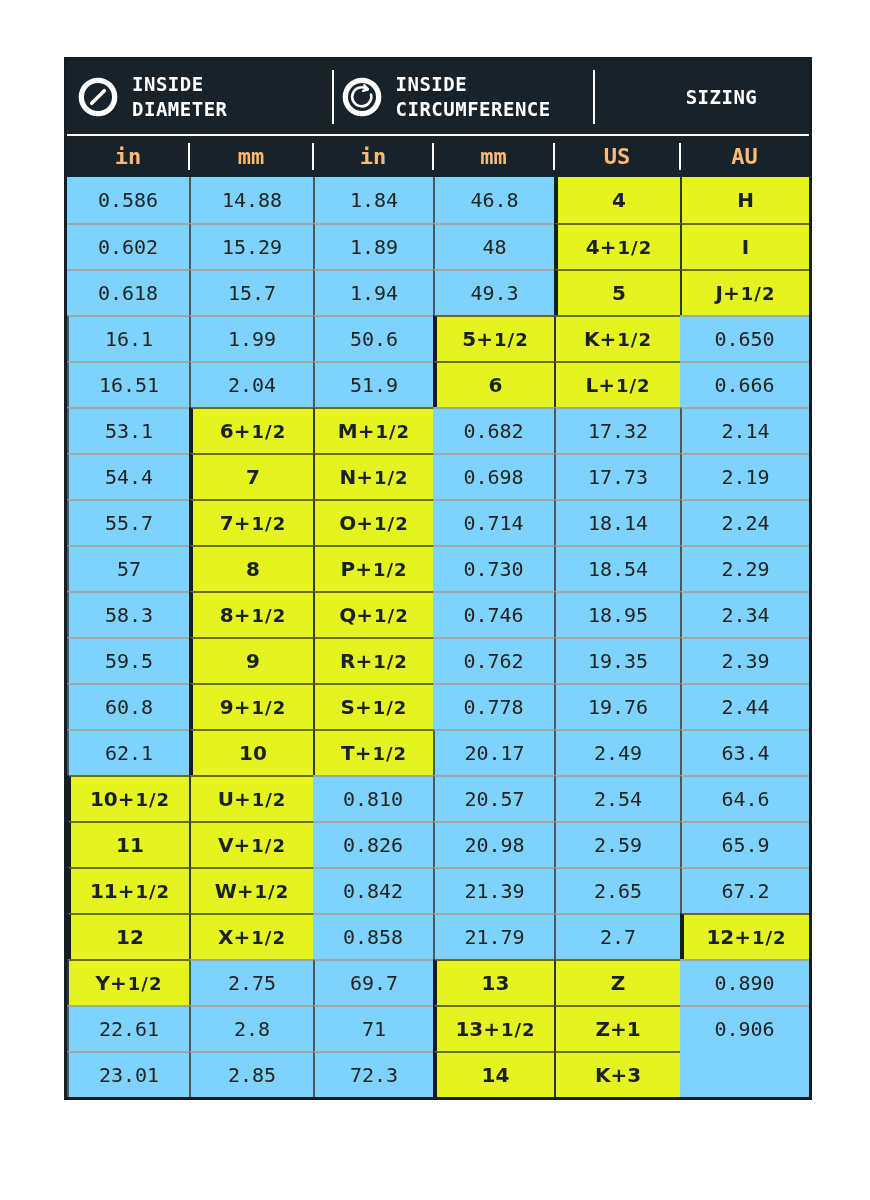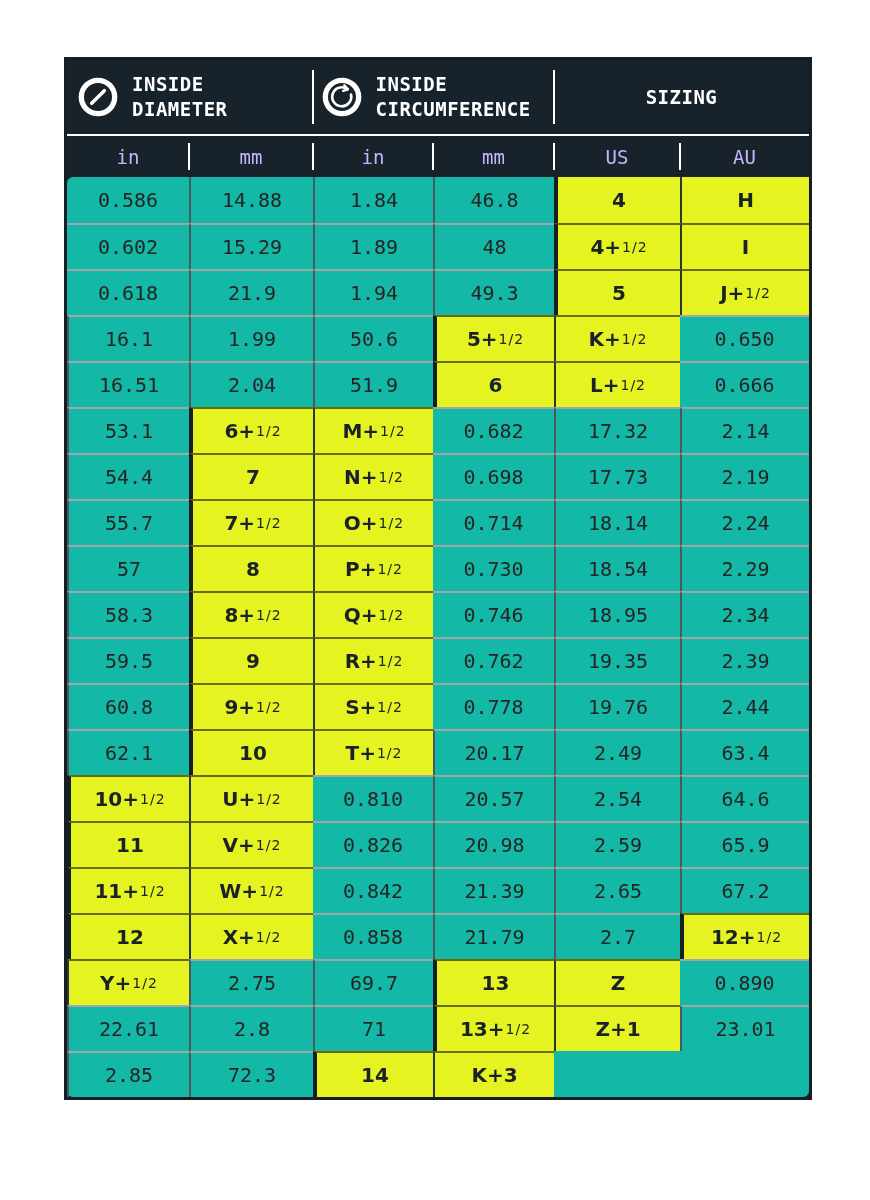--- a/index.html
+++ b/index.html
@@ -16,20 +16,21 @@
     box-sizing:border-box;
     border:3px solid #141e24;
     background:#18222a;
   }
   
   .thead{
     display:grid;
     grid-template-columns:246px 241px 255px;
     height:74px;
     background:#18222a;
+    gap:20px;
   }
   .group{
     position:relative;height:100%;
     display:flex;align-items:center;justify-content:center;gap:14px;
   }
   .group:not(:first-child)::before{
     content:"";position:absolute;left:-1px;top:13%;height:74%;width:2px;background:#ffffff;
   }
   .glabel{
     color:#ffffff;font-weight:bold;font-size:19px;letter-spacing:0.5px;
@@ -38,50 +39,49 @@
   .hicon svg{width:40px;height:40px;display:block;}
   
   .hrule{height:2px;background:#ffffff;}
   
   .subhead{
     display:grid;
     grid-template-columns:122px 124px 120px 121px 126px 129px;
     height:41px;background:#18222a;
   }
   .sub{
-    position:relative;color:#c4b5fd;font-weight:normal;font-size:19px;
+    position:relative;color:#fdba74;font-weight:bold;font-size:22px;
     display:flex;align-items:center;justify-content:center;
   }
   .sub:not(:first-child)::before{
     content:"";position:absolute;left:-1px;top:17%;height:66%;width:2px;background:#ffffff;
   }
   
   .tbody{
     display:grid;
     grid-template-columns:122px 124px 120px 121px 126px 129px;
     grid-auto-rows:46px;
-    background:#14b8a6;
-    border-radius:6px;
+    background:#7dd3fc;
   }
   .cell{
     box-sizing:border-box;
     display:flex;align-items:center;justify-content:center;
     font-size:20px;color:#242424;
   }
   .cell.c1,.cell.c2,.cell.c3{border-left:2px solid #4b595f;}
   .cell.c4{border-left:4px solid #141e24;}
   .cell.c5{border-left:2px solid #2a363b;}
   .cell.rt{border-top:2px solid #a2a6a8;}
   .cell.yellow{
     background:#e5f420;
     font-family:"DejaVu Sans","Liberation Sans",sans-serif;
     font-weight:bold;color:#1a2227;font-size:20px;
   }
   .cell.yellow.rt{border-top:2px solid rgba(0,0,0,0.55);}
-  .frac{font-size:14px;font-weight:400;letter-spacing:1px;margin-left:1px;}
+  .frac{font-size:18px;font-weight:700;letter-spacing:1px;margin-left:1px;}
 </style>
 </head>
 <body>
 
 <div class="page">
   <div class="ring-table">
 
     <div class="thead">
       <div class="group">
         <span class="hicon">
@@ -130,21 +130,21 @@
         <div class="cell c0 rt">0.602</div>
         <div class="cell c1 rt">15.29</div>
         <div class="cell c2 rt">1.89</div>
         <div class="cell c3 rt">48</div>
         <div class="cell c4 yellow rt">
           <span>4+</span>
           <span class="frac">1/2</span>
         </div>
         <div class="cell c5 yellow rt">I</div>
         <div class="cell c0 rt">0.618</div>
-        <div class="cell c1 rt">21.9</div>
+        <div class="cell c1 rt">15.7</div>
         <div class="cell c2 rt">1.94</div>
         <div class="cell c3 rt">49.3</div>
         <div class="cell c4 yellow rt">5</div>
         <div class="cell c5 yellow rt">
           <span>J+</span>
           <span class="frac">1/2</span>
         </div>
         <div class="cell c1 rt">16.1</div>
         <div class="cell c2 rt">1.99</div>
         <div class="cell c3 rt">50.6</div>
@@ -305,20 +305,21 @@
         <div class="cell c5 yellow rt">Z</div>
         <div class="cell c0 rt">0.890</div>
         <div class="cell c1 rt">22.61</div>
         <div class="cell c2 rt">2.8</div>
         <div class="cell c3 rt">71</div>
         <div class="cell c4 yellow rt">
           <span>13+</span>
           <span class="frac">1/2</span>
         </div>
         <div class="cell c5 yellow rt">Z+1</div>
+        <div class="cell c0 rt">0.906</div>
         <div class="cell c1 rt">23.01</div>
         <div class="cell c2 rt">2.85</div>
         <div class="cell c3 rt">72.3</div>
         <div class="cell c4 yellow rt">14</div>
         <div class="cell c5 yellow rt">K+3</div>
       </div>
   </div>
 </div>
 
 </body></html>

